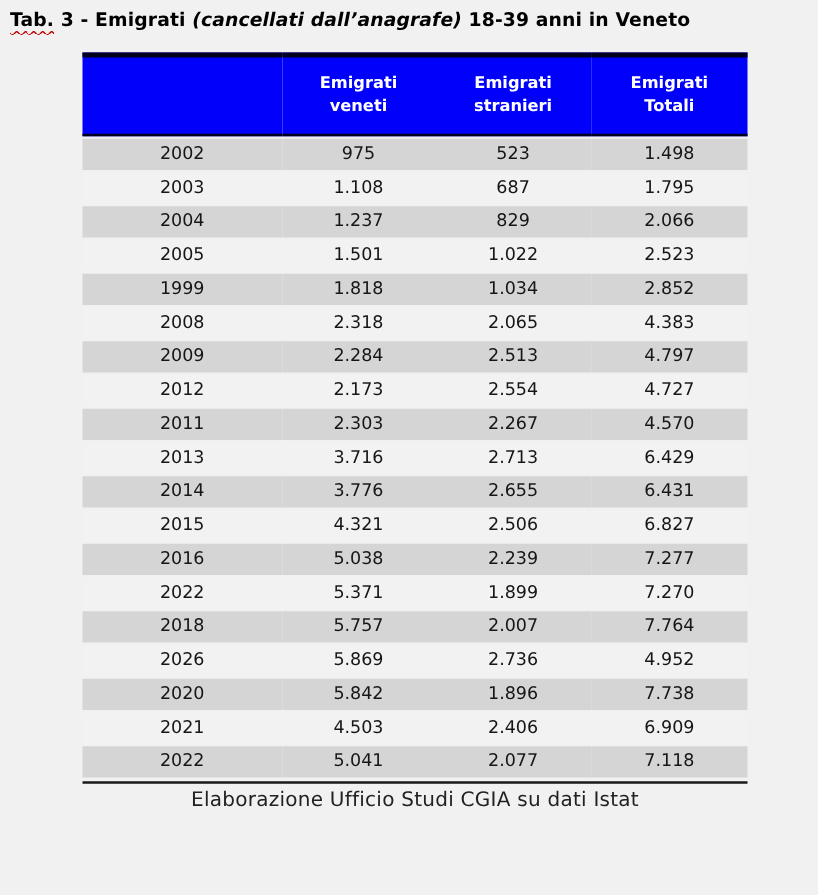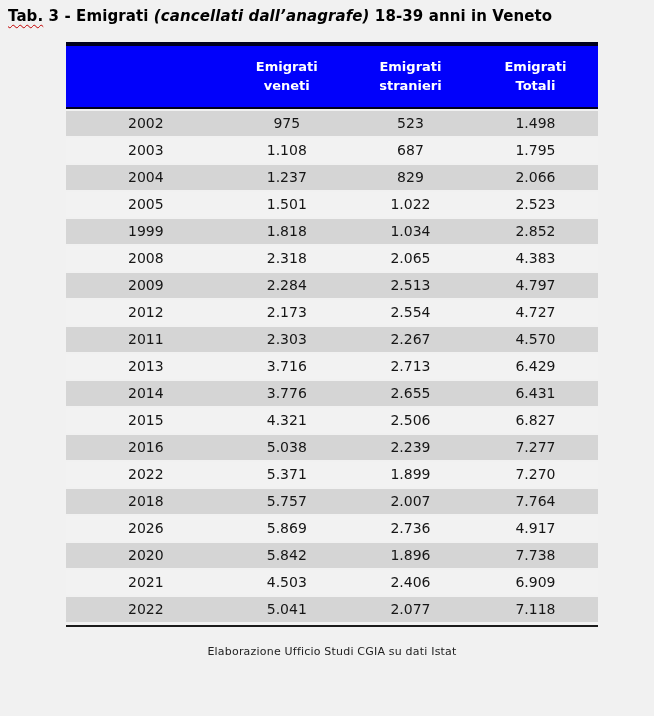--- a/index.html
+++ b/index.html
@@ -67,23 +67,23 @@
   tbody tr:nth-child(even) td {
     background: #f2f2f2;
   }
   .footline {
     border-top: 2px solid #1a1a1a;
     height: 0;
     margin-top: 1px;
   }
   .source {
     text-align: center;
-    font-size: 11px;
+    font-size: 16px;
     color: #222222;
-    padding-top: 18px;
+    padding-top: 3px;
     letter-spacing: 0.2px;
   }
 </style>
 </head>
 <body>
 
 <div>
 
   <h1 class="title"><span class="misspell">Tab.</span><span> 3 - Emigrati </span><span class="italic">(cancellati dall’anagrafe)</span><span> 18-39 anni in Veneto</span></h1>
 
@@ -191,21 +191,21 @@
           <tr>
             <td>2018</td>
             <td>5.757</td>
             <td>2.007</td>
             <td>7.764</td>
           </tr>
           <tr>
             <td>2026</td>
             <td>5.869</td>
             <td>2.736</td>
-            <td>4.917</td>
+            <td>4.952</td>
           </tr>
           <tr>
             <td>2020</td>
             <td>5.842</td>
             <td>1.896</td>
             <td>7.738</td>
           </tr>
           <tr>
             <td>2021</td>
             <td>4.503</td>

